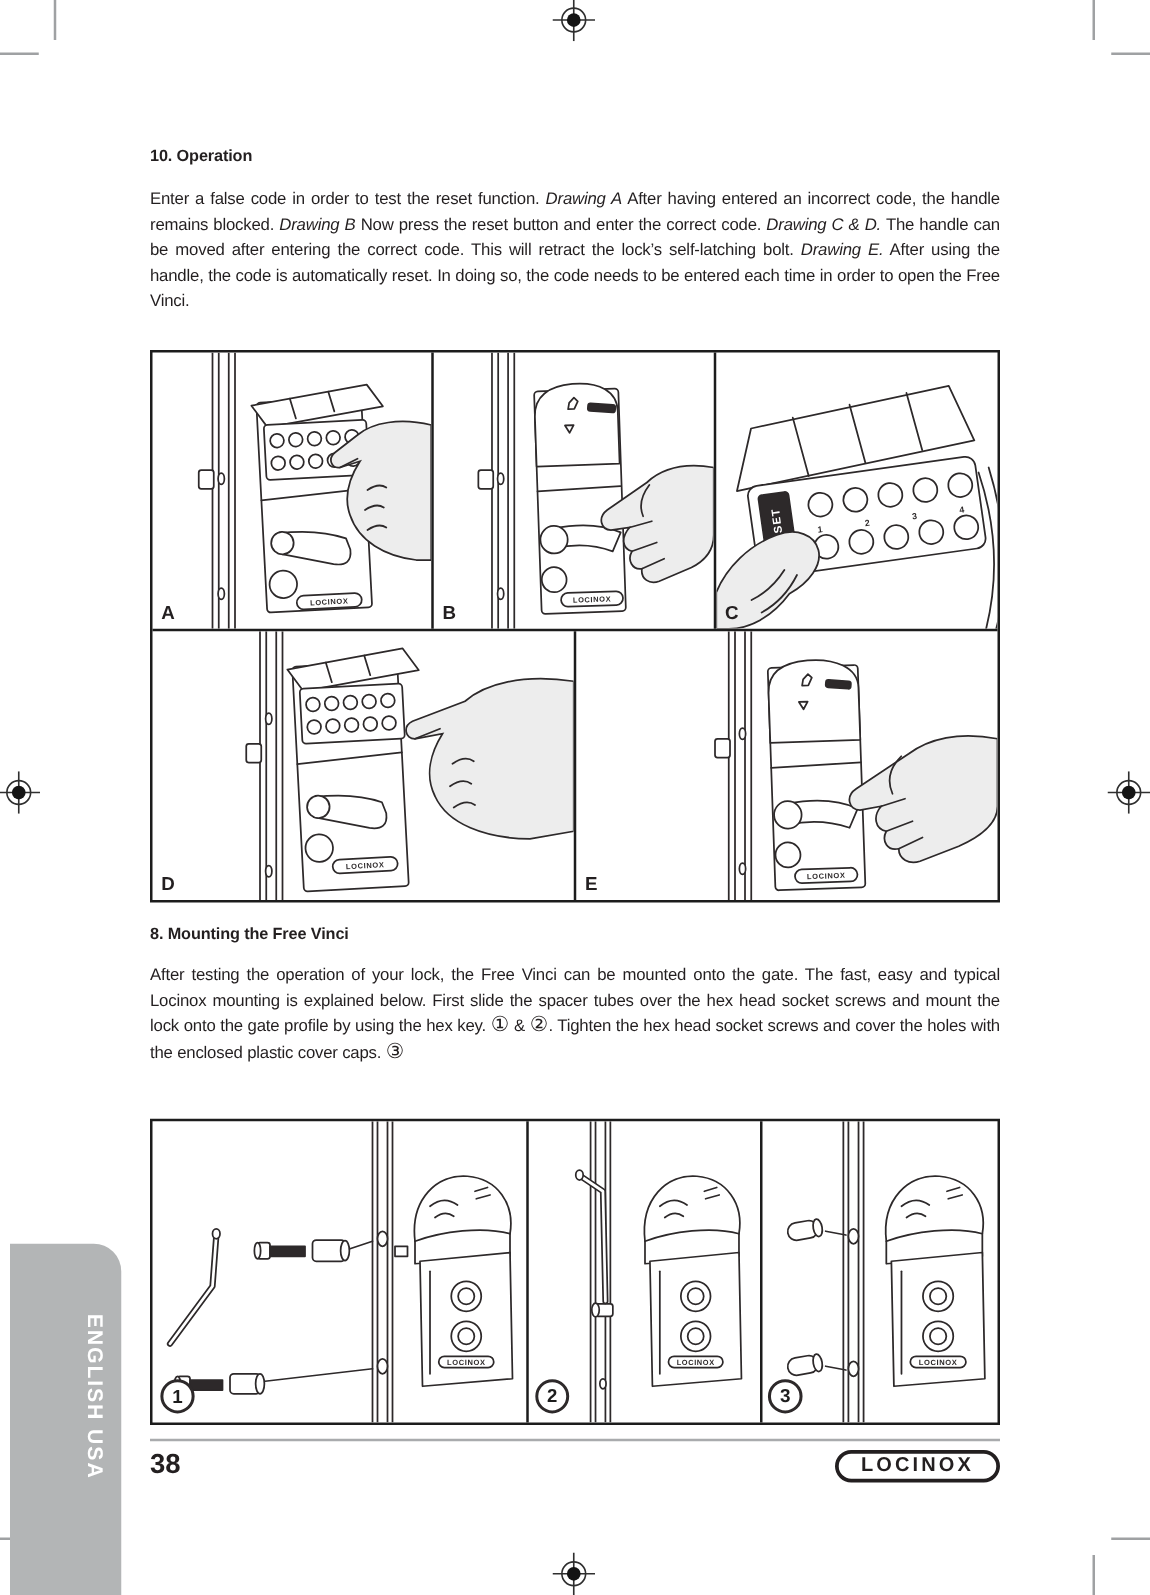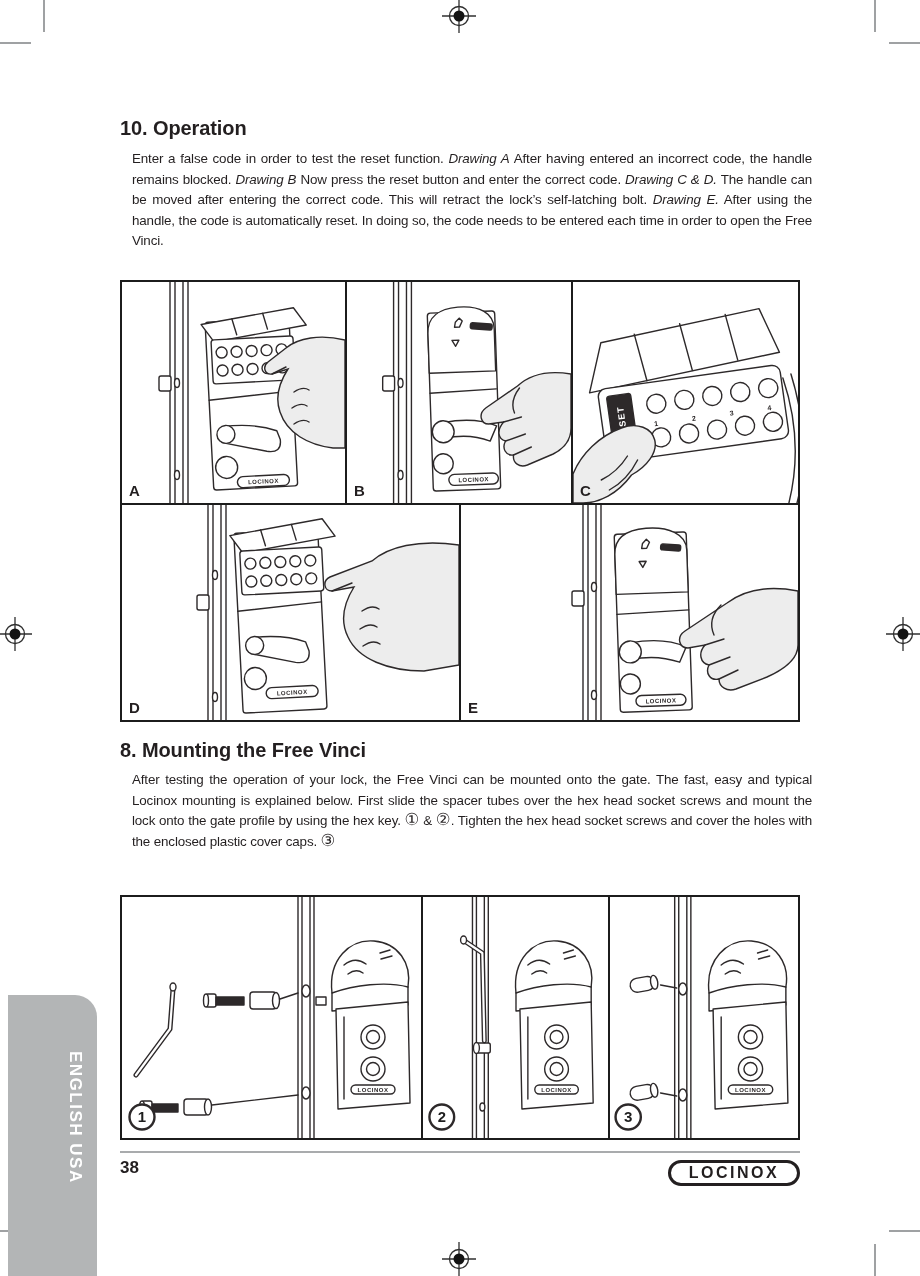--- a/index.html
+++ b/index.html
@@ -7,22 +7,22 @@
     position:relative;width:920px;height:1276px;overflow:hidden;
     background:#ffffff;color:#231f20;
     font-family:"Liberation Sans",sans-serif;
   }
   
   .crop{position:absolute;background:#9fa1a3}
   .regmark{position:absolute;width:34px;height:34px}
   .regmark line,.regmark circle{stroke:#2f2f2f;stroke-width:1.3;fill:none}
   .regmark .fdm{fill:#141414;stroke:none}
   
-  .h1{position:absolute;left:120px;width:680px;font-weight:700;font-size:20px;letter-spacing:-.1px}
-  .body{position:absolute;left:132px;width:680px;font-size:13.4px;line-height:20.5px;
+  .h1{position:absolute;left:120px;width:680px;font-weight:700;font-size:13px;letter-spacing:-.1px}
+  .body{position:absolute;left:120px;width:680px;font-size:13.4px;line-height:20.5px;
         text-align:justify;letter-spacing:-.15px}
   .run-i{font-style:italic}
   .run-c{font-size:16.5px;line-height:1;letter-spacing:0}
   
   .fig{position:absolute;left:120px;width:680px;border:2px solid #1c1c1c;background:#fff;box-sizing:border-box}
   .row{display:flex}
   .panel{position:relative;box-sizing:border-box;overflow:hidden}
   .panel+.panel{border-left:2px solid #1c1c1c}
   #fig1{top:280px;height:442px}
   #fig1 .row1{height:221px;border-bottom:2px solid #1c1c1c}
@@ -35,21 +35,21 @@
   svg .ln{fill:none;stroke:#2d292a;stroke-width:1.4;stroke-linecap:round;stroke-linejoin:round}
   svg .fw{fill:#ffffff}
   svg .fh{fill:#ededed;stroke:#2d292a;stroke-width:1.4}
   svg .fd{fill:#2d292a;stroke:#2d292a}
   svg .tplate{font:700 6px "Liberation Sans",sans-serif;letter-spacing:.5px;fill:#2d292a;stroke:none;text-anchor:middle}
   svg .treset{font:700 9px "Liberation Sans",sans-serif;fill:#ffffff;stroke:none;text-anchor:middle;letter-spacing:1px}
   svg .tdigits{font:700 7px "Liberation Sans",sans-serif;fill:#2d292a;stroke:none;letter-spacing:16px}
   svg .tnum{font:700 15px "Liberation Sans",sans-serif;fill:#1d1d1d;stroke:none;text-anchor:middle}
   
   #rule{position:absolute;left:120px;top:1151px;width:680px;height:2px;background:#a9abad}
-  #pnum{position:absolute;left:120px;top:1158px;font-size:17px;font-weight:700}
+  #pnum{position:absolute;left:120px;top:1158px;font-size:22px;font-weight:700}
   #logo{position:absolute;left:668px;top:1160px;width:132px;height:26px;border:3px solid #231f20;
         border-radius:15px;display:flex;align-items:center;justify-content:center;
         font-weight:700;font-size:16px;letter-spacing:2.5px;box-sizing:border-box}
   
   #lang-tab{position:absolute;left:8px;top:995px;width:89px;height:281px;background:#b3b5b6;
             border-top-right-radius:22px}
   #lang-tab span{position:absolute;top:56px;left:57px;writing-mode:vertical-rl;color:#fff;
                  font-weight:700;font-size:17px;letter-spacing:1.5px;white-space:nowrap}
 </style>
 </head>

